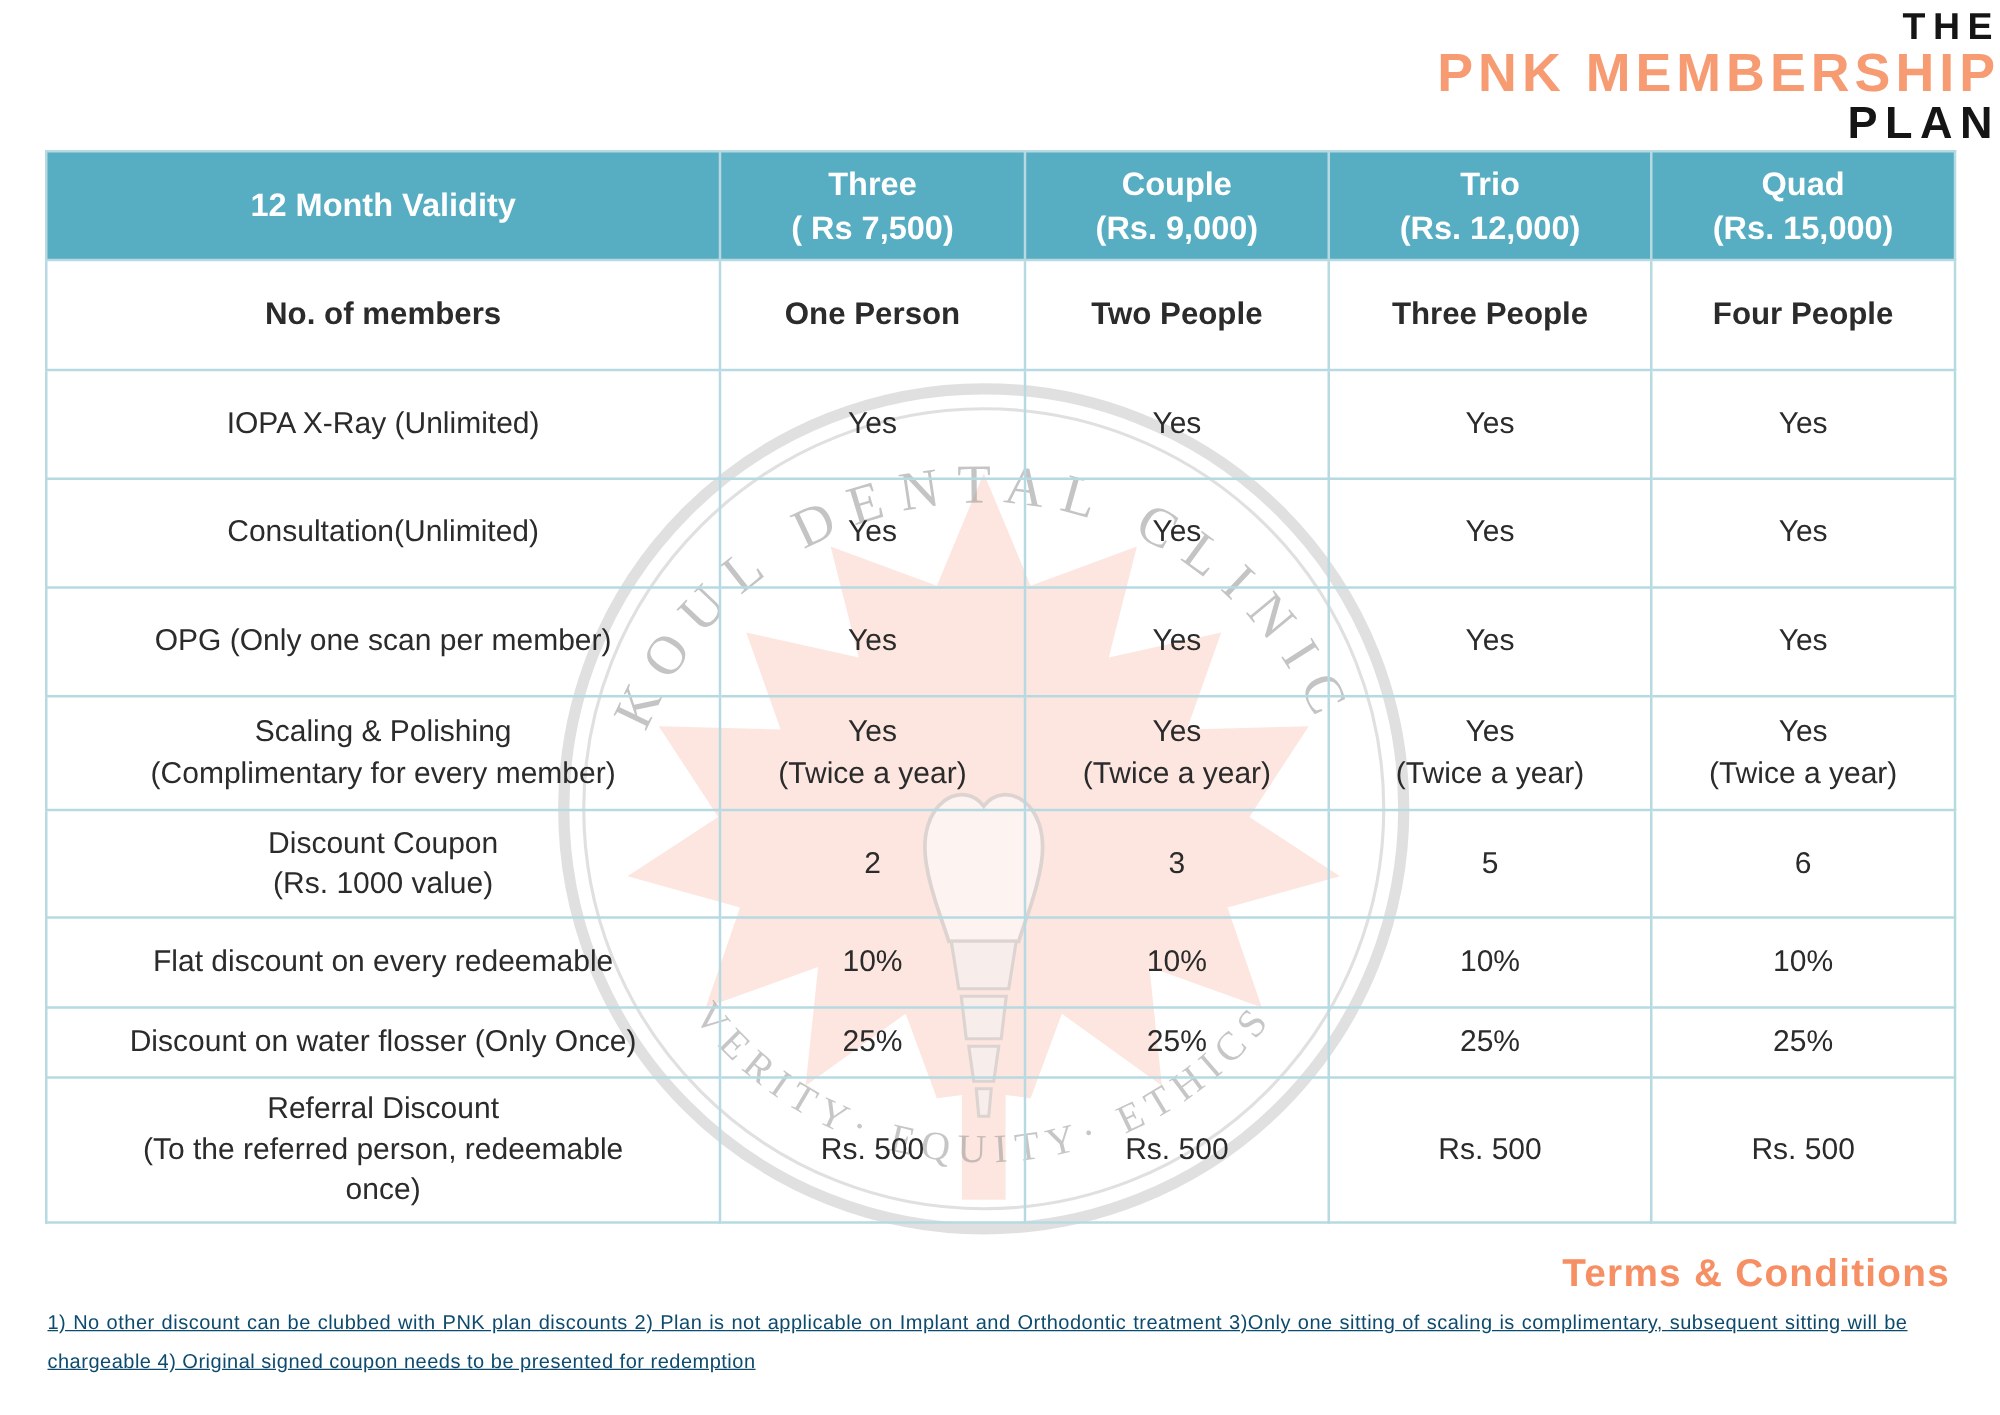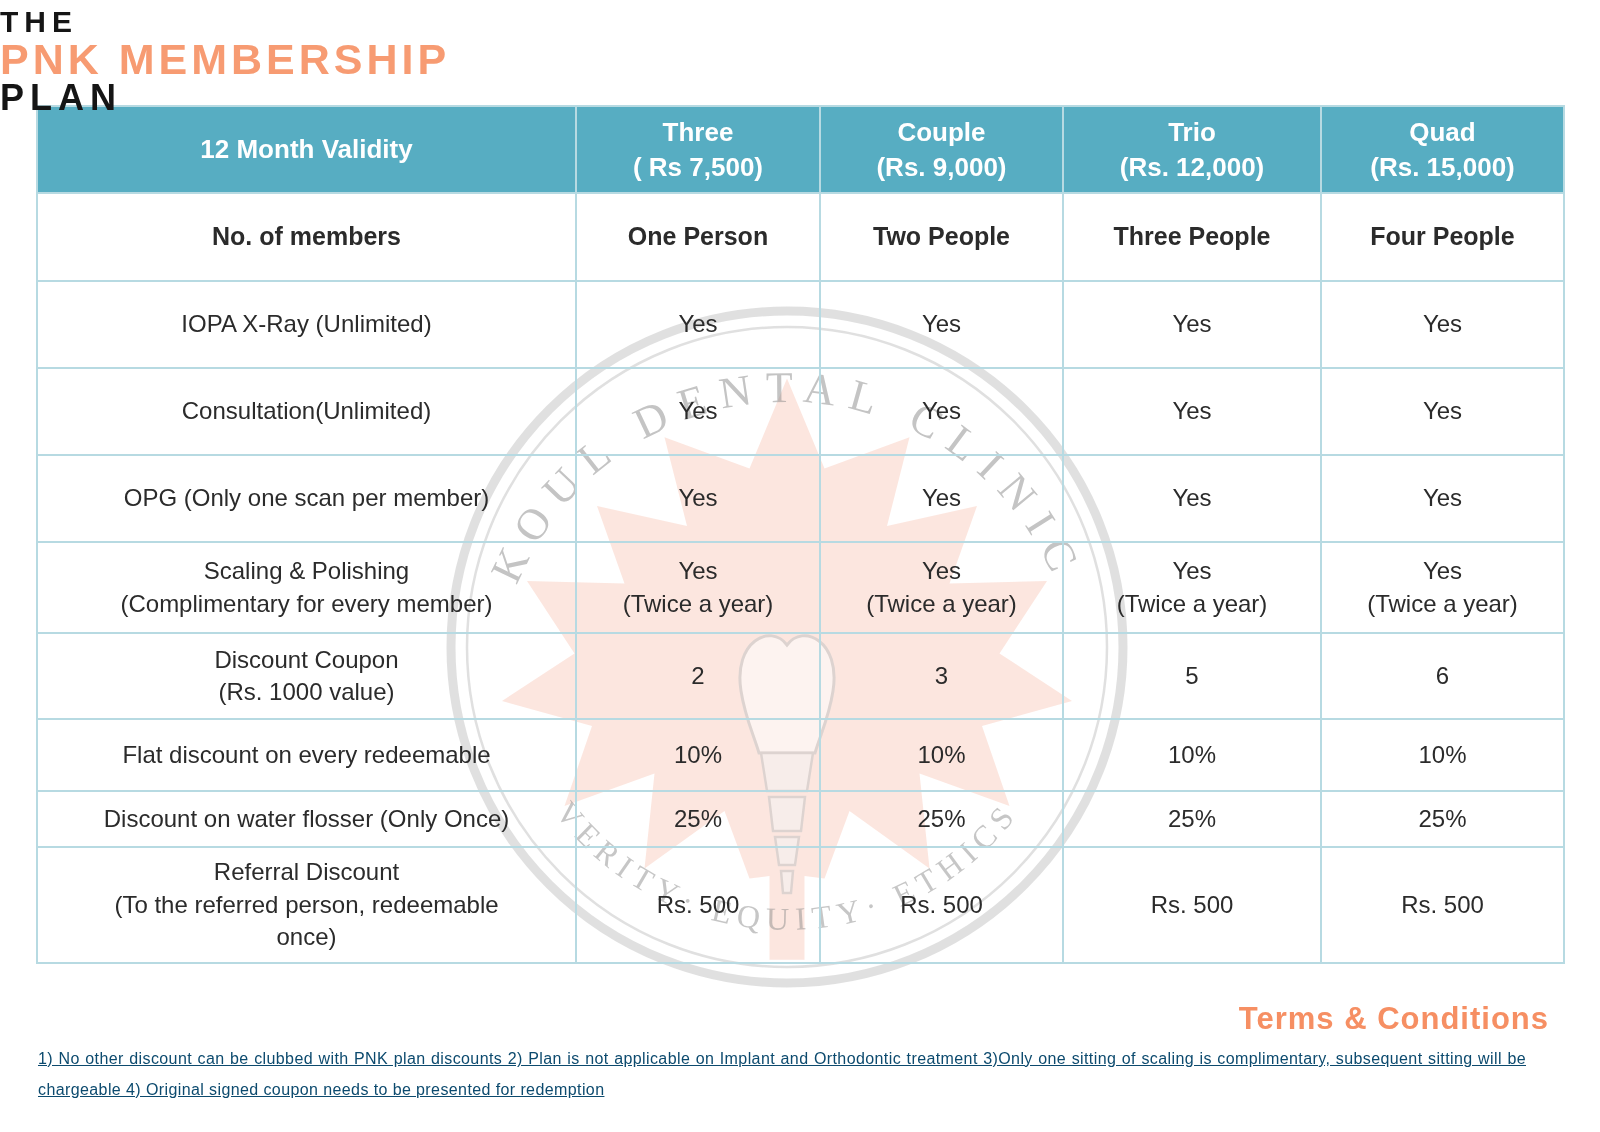--- a/index.html
+++ b/index.html
@@ -5,31 +5,31 @@
   html,body{margin:0;padding:0;background:#ffffff;}
   .page{
     position:relative;
     width:1600px;height:1132px;
     background:#ffffff;
     overflow:hidden;
     font-family:"Liberation Sans", sans-serif;
   }
 
   
-  .title-block{position:absolute;top:6px;left:0;width:100%;text-align:left;z-index:2;}
+  .title-block{position:absolute;top:6px;left:0;width:100%;text-align:right;z-index:2;}
   .title-line1{font-size:30px;line-height:32px;font-weight:800;letter-spacing:6px;color:#151515;}
   .title-line2{font-size:43px;line-height:42px;font-weight:800;letter-spacing:4px;color:#f79b72;}
   .title-line3{font-size:36px;line-height:36px;font-weight:800;letter-spacing:6px;color:#151515;}
 
   
   .watermark{position:absolute;left:441px;top:297px;width:692px;height:700px;z-index:0;}
 
   
   table.plan{
-    position:absolute;left:36px;top:105px;z-index:1;
+    position:absolute;left:36px;top:120px;z-index:1;
     width:1527px;border-collapse:collapse;table-layout:fixed;
     background:transparent;
   }
   table.plan td, table.plan th{
     border:2px solid #b7dae2;
     text-align:center;vertical-align:middle;
     white-space:pre-line;
     padding:2px 6px;
   }
   thead tr{height:87px;}
@@ -41,21 +41,21 @@
   }
   tbody td{font-size:24px;color:#2b2b2b;line-height:1.35;background:transparent;}
   tr.h-members{height:88px;} tr.h-std{height:87px;} tr.h-scaling{height:91px;}
   tr.h-coupon{height:86px;} tr.h-flat{height:72px;} tr.h-flosser{height:56px;}
   tr.h-referral{height:116px;}
   tr.bold-row td{font-weight:700;font-size:25px;}
   td.vtop{vertical-align:top;padding-top:10px;}
 
   
   .terms-heading{
-    position:absolute;top:1001px;right:51px;z-index:2;
+    position:absolute;top:1001px;right:40px;z-index:2;
     font-size:31px;font-weight:800;letter-spacing:1px;color:#f68f63;
   }
   .terms-body{
     position:absolute;left:38px;top:1043px;width:1488px;z-index:2;
     font-size:16px;line-height:31px;letter-spacing:0.4px;
     color:#0c4a6e;text-align:justify;text-decoration:underline;
   }
 </style>
 </head>
 <body>

